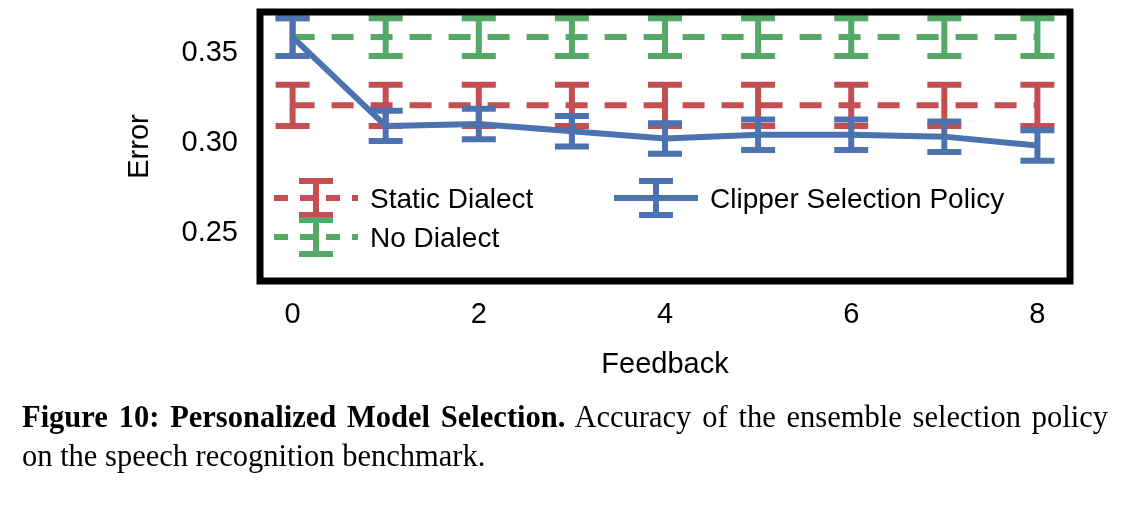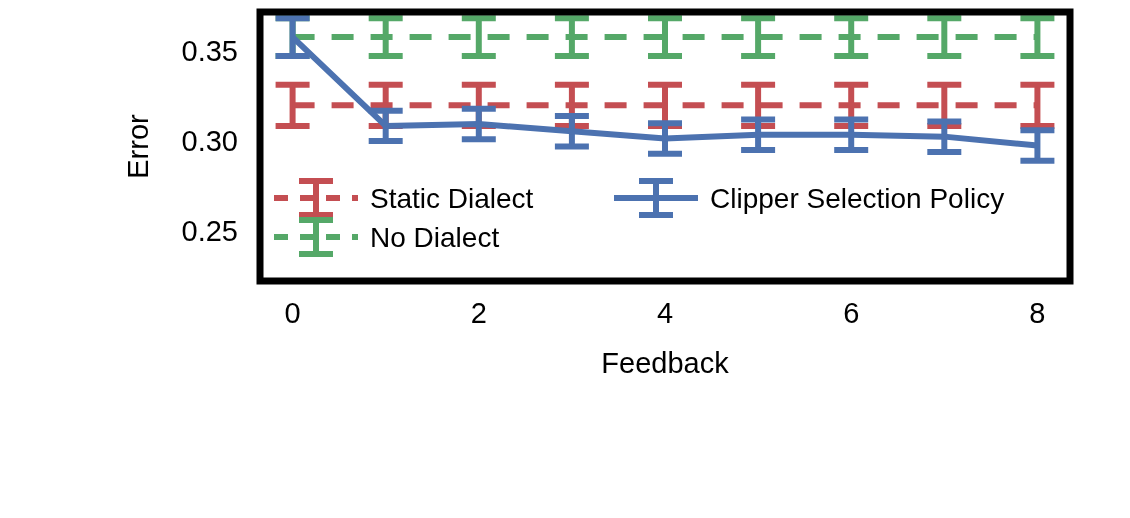--- a/index.html
+++ b/index.html
@@ -199,14 +199,17 @@
             <line x1="226" y1="237" x2="310" y2="237" stroke="#55a868" stroke-width="6" stroke-dasharray="14,12"></line>
             <line x1="268" y1="220" x2="268" y2="254" stroke="#55a868" stroke-width="6"></line>
             <line x1="251" y1="220" x2="285" y2="220" stroke="#55a868" stroke-width="6"></line>
             <line x1="251" y1="254" x2="285" y2="254" stroke="#55a868" stroke-width="6"></line>
             <text x="322" y="247" text-anchor="start" class="legend-text">No Dialect</text>
           </g>
         </g>
       </svg>
   </div>
 
+  <div class="caption">
+    <span class="cap-head">Figure 10: Personalized Model Selection.</span><span class="cap-body"> Accuracy of the ensemble selection policy on the speech recognition benchmark.</span>
+  </div>
 
 </div>
 
 </body></html>

